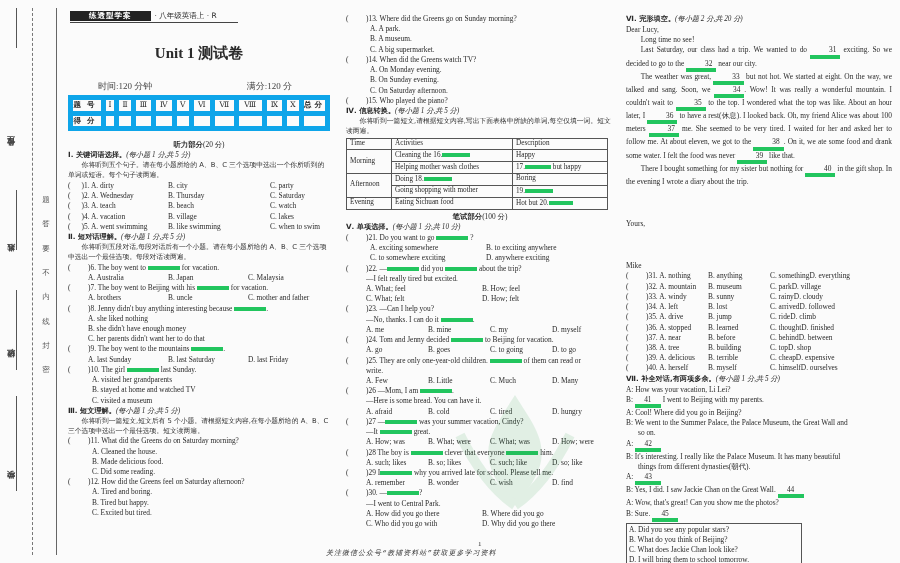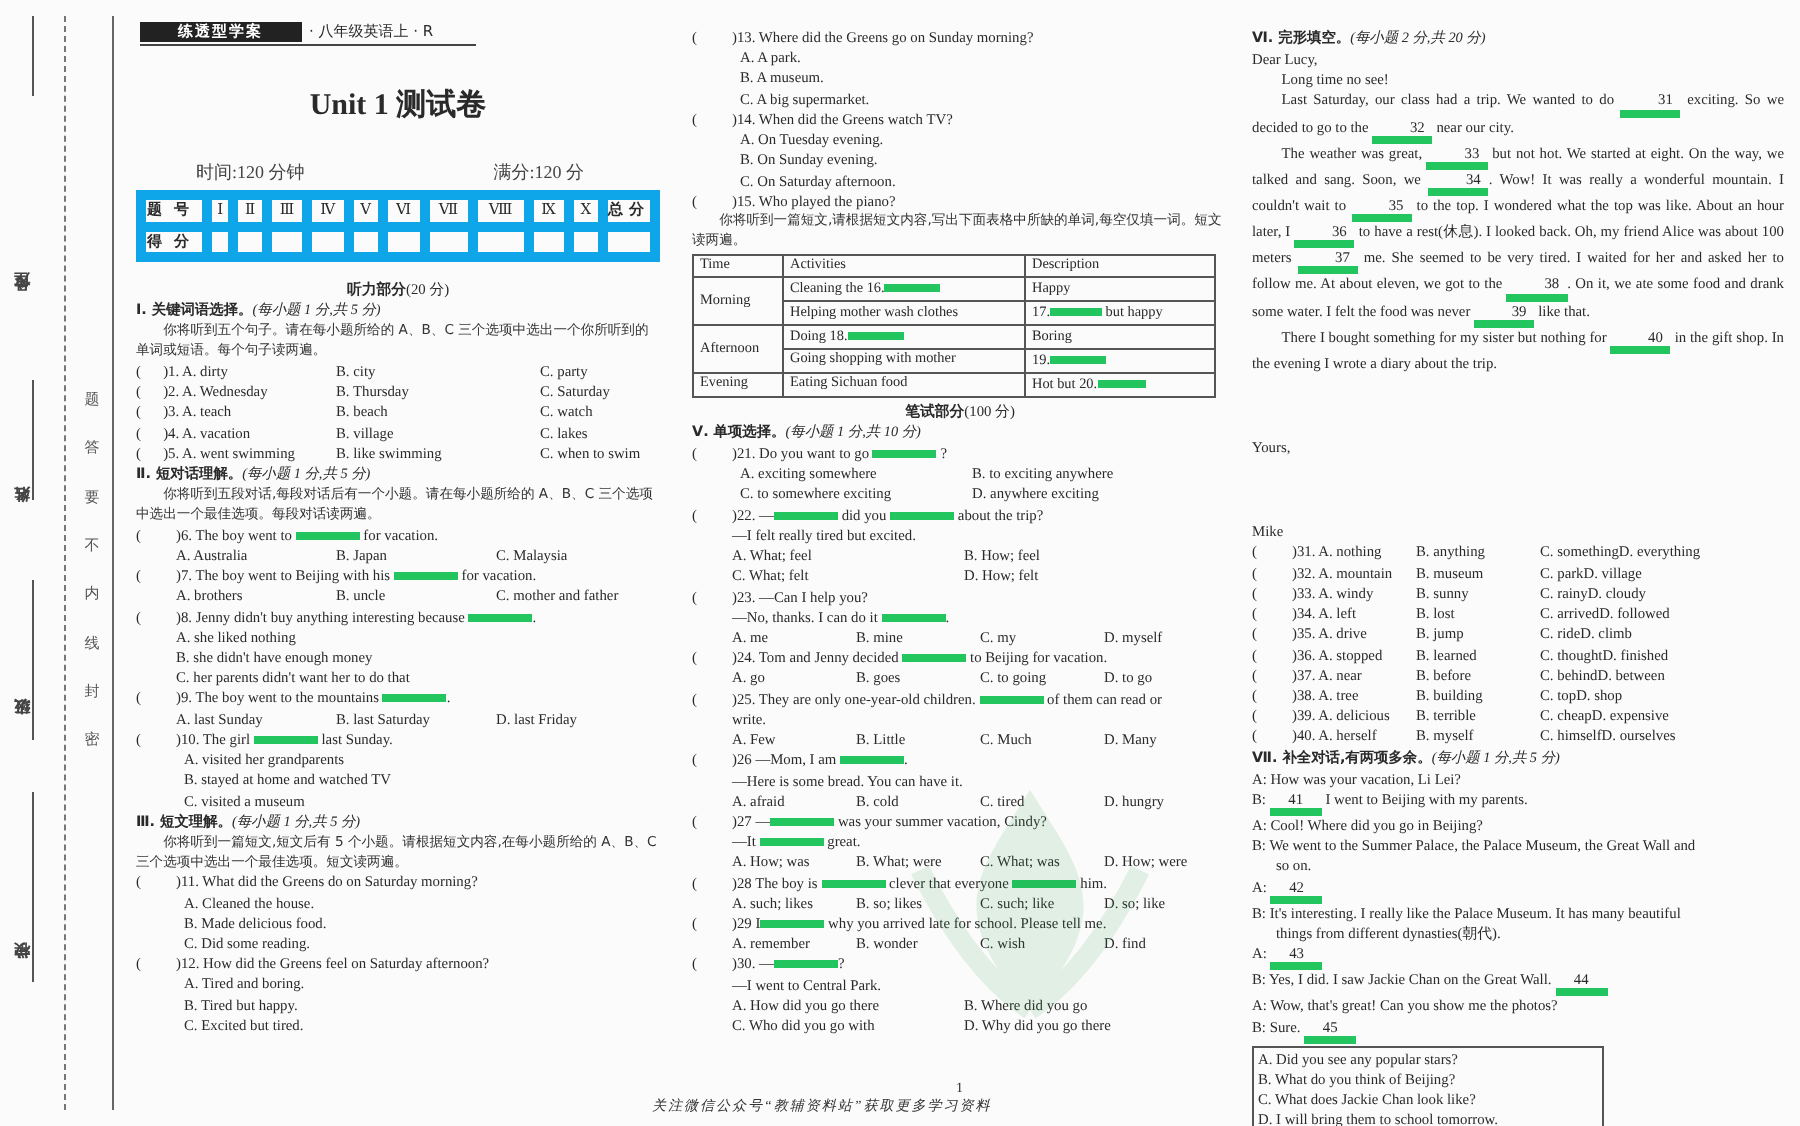--- a/index.html
+++ b/index.html
@@ -60,21 +60,21 @@
   .cloze4 span:nth-child(1) { width: 70px; }
   .cloze4 span:nth-child(2) { width: 62px; }
   .cloze4 span:nth-child(3) { width: 62px; }
 
   .dlg { padding-left: 0; }
   .dlg.cont { padding-left: 12px; }
   .choice-box { border: 1px solid #555; width: 176px; padding: 1px 2px; margin: 1px 0; }
   .answers { display: flex; justify-content: space-between; width: 240px; }
   .answers span .blank { width: 30px; }
 
-  .footer { position: absolute; left: 326px; top: 549px; font-family: Liberation Serif, serif; font-style: italic; font-size: 7px; color: #333; letter-spacing: 1px; }
+  .footer { position: absolute; left: 326px; top: 549px; font-family: Liberation Mono, monospace; font-style: italic; font-size: 7px; color: #333; letter-spacing: 1px; }
   .pagenum { position: absolute; left: 478px; top: 540px; font-size: 7px; }
   .watermark { position: absolute; left: 430px; top: 375px; width: 170px; height: 180px; opacity: 0.12; pointer-events: none; }
 </style>
 </head>
 <body>
 
 <div class="page">
 
   <div class="binding">
     <div class="vline" style="top:8px;height:40px"></div>
@@ -253,28 +253,31 @@
         <span class="paren">(</span>
         <span class="stem">)13. Where did the Greens go on Sunday morning?</span>
       </div>
     <div class="optline deep">A. A park.</div>
     <div class="optline deep">B. A museum.</div>
     <div class="optline deep">C. A big supermarket.</div>
     <div class="q">
         <span class="paren">(</span>
         <span class="stem">)14. When did the Greens watch TV?</span>
       </div>
-    <div class="optline deep">A. On Tuesday evening.</div>
+    <div class="optline deep">A. On Monday evening.</div>
     <div class="optline deep">B. On Sunday evening.</div>
     <div class="optline deep">C. On Saturday afternoon.</div>
     <div class="q">
         <span class="paren">(</span>
         <span class="stem">)15. Who played the piano?</span>
       </div>
 
+    <div class="sec-head">
+      <span>Ⅳ. 信息转换。</span><span class="note">(每小题 1 分,共 5 分)</span>
+    </div>
     <div class="instr">你将听到一篇短文,请根据短文内容,写出下面表格中所缺的单词,每空仅填一词。短文读两遍。</div>
     <table class="info">
       <tbody>
           <tr>
         <td class="c" style="width:45px">Time</td>
         <td class="c" style="width:121px">Activities</td>
         <td class="c">Description</td>
       </tr>
       <tr>
         <td class="c" rowspan="2">Morning</td>

